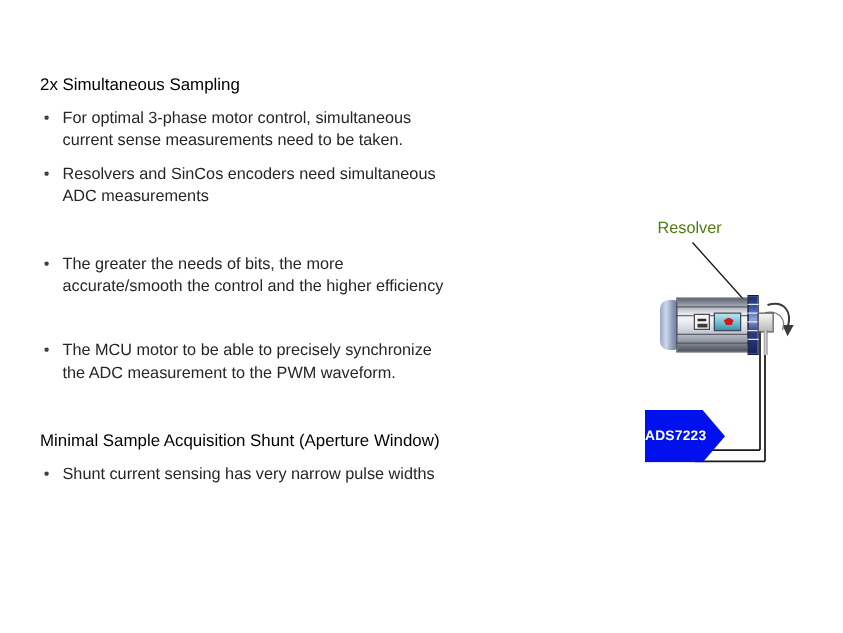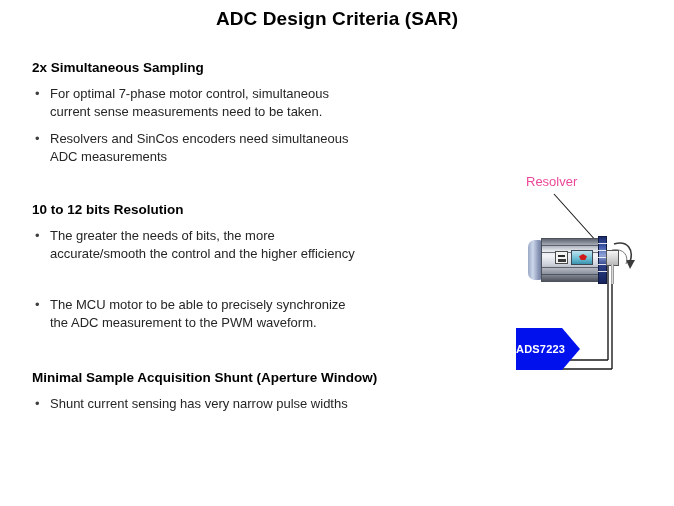--- a/index.html
+++ b/index.html
@@ -42,21 +42,21 @@
     top: 60px;
     width: 420px;
   }
 
   .section {
     margin-bottom: 0;
   }
 
   .section-heading {
     font-size: 13.5px;
-    font-weight: bold;
+    font-weight: normal;
     color: #000000;
     line-height: 1.2;
   }
 
   .bullet-list {
     margin: 0;
     padding: 0;
     list-style: none;
   }
 
@@ -96,21 +96,21 @@
     top: 164px;
     width: 178px;
     height: 230px;
   }
 
   #resolver-label {
     position: absolute;
     left: 30px;
     top: 10px;
     font-size: 13px;
-    color: #ec4899;
+    color: #4d7c0f;
     white-space: nowrap;
   }
 
   
   #motor {
     position: absolute;
     left: 32px;
     top: 72px;
     width: 84px;
     height: 48px;
@@ -268,42 +268,40 @@
     width: 178px;
     height: 230px;
     overflow: visible;
   }
 </style>
 </head>
 <body>
 
 <div id="slide">
 
-  <div id="slide-title">ADC Design Criteria (SAR)</div>
 
   <div id="content-column">
 
     <div class="section" id="sec-0">
       <div class="section-heading">2x Simultaneous Sampling</div>
       <ul class="bullet-list">
         <li class="bullet-item">
           <span class="bullet-marker">•</span>
-          <span class="bullet-text">For optimal 7-phase motor control, simultaneous
+          <span class="bullet-text">For optimal 3-phase motor control, simultaneous
 current sense measurements need to be taken.</span>
         </li>
         <li class="bullet-item">
           <span class="bullet-marker">•</span>
           <span class="bullet-text">Resolvers and SinCos encoders need simultaneous
 ADC measurements</span>
         </li>
       </ul>
     </div>
 
     <div class="section" id="sec-1">
-      <div class="section-heading">10 to 12 bits Resolution</div>
       <ul class="bullet-list">
         <li class="bullet-item">
           <span class="bullet-marker">•</span>
           <span class="bullet-text">The greater the needs of bits, the more
 accurate/smooth the control and the higher efficiency</span>
         </li>
       </ul>
     </div>
 
     <div class="section" id="sec-2">

